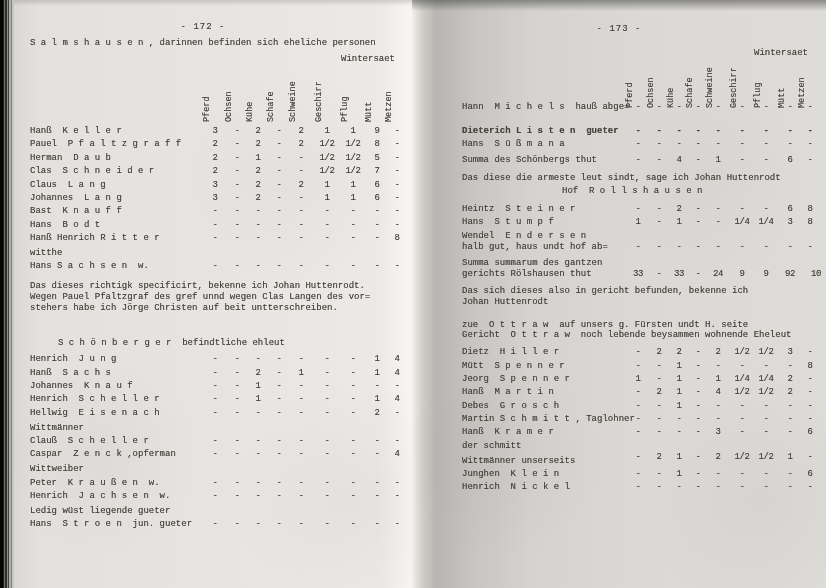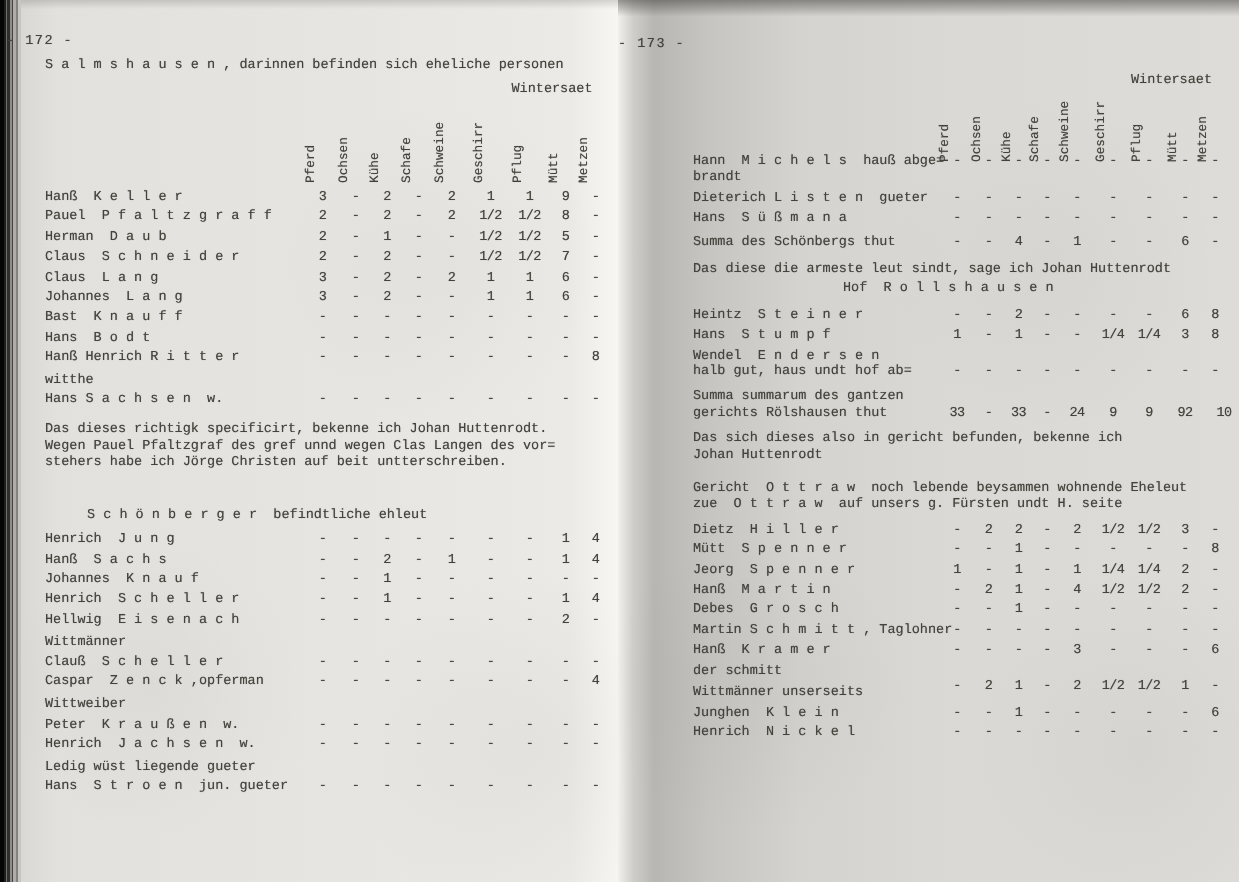--- a/index.html
+++ b/index.html
@@ -23,21 +23,21 @@
     background:linear-gradient(90deg,#f1f0ed 0,#cfcec9 10px,#b7b6b2 24px,#c6c5c1 60px,#d4d3cf 120px,#dad9d5 230px,#dedcd8 100%);
   }
   .page-right::before {
     content:""; position:absolute; top:0; left:0; right:0; height:11px;
     background:linear-gradient(180deg,rgba(55,55,52,.5),rgba(55,55,52,0));
   }
   .page-left::before {
     content:""; position:absolute; top:0; left:0; right:0; height:6px;
     background:linear-gradient(180deg,rgba(55,55,52,.18),rgba(55,55,52,0));
   }
-  .pagenum { position:absolute; width:100%; letter-spacing:1px; }
+  .pagenum { position:absolute; width:100%; text-align:center; letter-spacing:1px; }
   .page-left .pagenum { top:22px; left:-10px; }
   .page-right .pagenum { top:24px; left:0; }
   .intro { position:absolute; top:38px; left:16px; white-space:pre; }
   .header { position:absolute; left:0; width:100%; }
   .page-left .header { top:52px; height:70px; }
   .page-right .header { top:46px; height:62px; }
   .col-label {
     position:absolute; bottom:0; white-space:nowrap; font-size:8.5px;
     transform:rotate(-90deg); transform-origin:0 100%;
   }
@@ -111,21 +111,21 @@
           <span class="cell" style="left: 212px; top: 0px;">-</span>
           <span class="cell" style="left: 233px; top: 0px;">1</span>
           <span class="cell" style="left: 254px; top: 0px;">-</span>
           <span class="cell" style="left: 276px; top: 0px;">-</span>
           <span class="cell" style="left: 302px; top: 0px;">1/2</span>
           <span class="cell" style="left: 328px; top: 0px;">1/2</span>
           <span class="cell" style="left: 352px; top: 0px;">5</span>
           <span class="cell" style="left: 372px; top: 0px;">-</span>
         </div>
         <div class="trow">
-          <div class="rname"><div>Claus  S c h n e i d e r</div></div>
+          <div class="rname"><div>Clas  S c h n e i d e r</div></div>
           <span class="cell" style="left: 190px; top: 0px;">2</span>
           <span class="cell" style="left: 212px; top: 0px;">-</span>
           <span class="cell" style="left: 233px; top: 0px;">2</span>
           <span class="cell" style="left: 254px; top: 0px;">-</span>
           <span class="cell" style="left: 276px; top: 0px;">-</span>
           <span class="cell" style="left: 302px; top: 0px;">1/2</span>
           <span class="cell" style="left: 328px; top: 0px;">1/2</span>
           <span class="cell" style="left: 352px; top: 0px;">7</span>
           <span class="cell" style="left: 372px; top: 0px;">-</span>
         </div>
@@ -340,32 +340,32 @@
         <span class="col-label" style="left: 283px;">Schafe</span>
         <span class="col-label" style="left: 303px;">Schweine</span>
         <span class="col-label" style="left: 327px;">Geschirr</span>
         <span class="col-label" style="left: 351px;">Pflug</span>
         <span class="col-label" style="left: 375px;">Mütt</span>
         <span class="col-label" style="left: 395px;">Metzen</span>
         <span class="wintersaet" style="left: 342px;">Wintersaet</span>
       </div>
     <div class="blocks">
         <div class="trow">
-          <div class="rname"><div>Hann  M i c h e l s  hauß abge=</div><div>brandt</div></div>
+          <div class="rname"><div>Hann  M i c h e l s  hauß abge=</div></div>
           <span class="cell" style="left: 215px; top: 0px;">-</span>
           <span class="cell" style="left: 236px; top: 0px;">-</span>
           <span class="cell" style="left: 256px; top: 0px;">-</span>
           <span class="cell" style="left: 275px; top: 0px;">-</span>
           <span class="cell" style="left: 295px; top: 0px;">-</span>
           <span class="cell" style="left: 319px; top: 0px;">-</span>
           <span class="cell" style="left: 343px; top: 0px;">-</span>
           <span class="cell" style="left: 367px; top: 0px;">-</span>
           <span class="cell" style="left: 387px; top: 0px;">-</span>
         </div>
-        <div class="trow" style="margin-top: 3px;">
+        <div class="trow" style="margin-top: 13px; font-weight: bold;">
           <div class="rname"><div>Dieterich L i s t e n  gueter</div></div>
           <span class="cell" style="left: 215px; top: 0px;">-</span>
           <span class="cell" style="left: 236px; top: 0px;">-</span>
           <span class="cell" style="left: 256px; top: 0px;">-</span>
           <span class="cell" style="left: 275px; top: 0px;">-</span>
           <span class="cell" style="left: 295px; top: 0px;">-</span>
           <span class="cell" style="left: 319px; top: 0px;">-</span>
           <span class="cell" style="left: 343px; top: 0px;">-</span>
           <span class="cell" style="left: 367px; top: 0px;">-</span>
           <span class="cell" style="left: 387px; top: 0px;">-</span>
@@ -438,21 +438,21 @@
           <span class="cell" style="left: 236px; top: 10.8px;">-</span>
           <span class="cell" style="left: 256px; top: 10.8px;">33</span>
           <span class="cell" style="left: 275px; top: 10.8px;">-</span>
           <span class="cell" style="left: 295px; top: 10.8px;">24</span>
           <span class="cell" style="left: 319px; top: 10.8px;">9</span>
           <span class="cell" style="left: 343px; top: 10.8px;">9</span>
           <span class="cell" style="left: 367px; top: 10.8px;">92</span>
           <span class="cell" style="left: 387px; top: 10.8px; text-align: right;">10</span>
         </div>
         <div class="para" style="margin-top: 6px;"><div>Das sich dieses also in gericht befunden, bekenne ich</div><div>Johan Huttenrodt</div></div>
-        <div class="para" style="margin-top: 12px;"><div>Gericht  O t t r a w  noch lebende beysammen wohnende Eheleut</div><div>zue  O t t r a w  auf unsers g. Fürsten undt H. seite</div></div>
+        <div class="para" style="margin-top: 12px;"><div>zue  O t t r a w  auf unsers g. Fürsten undt H. seite</div><div>Gericht  O t t r a w  noch lebende beysammen wohnende Eheleut</div></div>
         <div class="trow" style="margin-top: 6px;">
           <div class="rname"><div>Dietz  H i l l e r</div></div>
           <span class="cell" style="left: 215px; top: 0px;">-</span>
           <span class="cell" style="left: 236px; top: 0px;">2</span>
           <span class="cell" style="left: 256px; top: 0px;">2</span>
           <span class="cell" style="left: 275px; top: 0px;">-</span>
           <span class="cell" style="left: 295px; top: 0px;">2</span>
           <span class="cell" style="left: 319px; top: 0px;">1/2</span>
           <span class="cell" style="left: 343px; top: 0px;">1/2</span>
           <span class="cell" style="left: 367px; top: 0px;">3</span>

